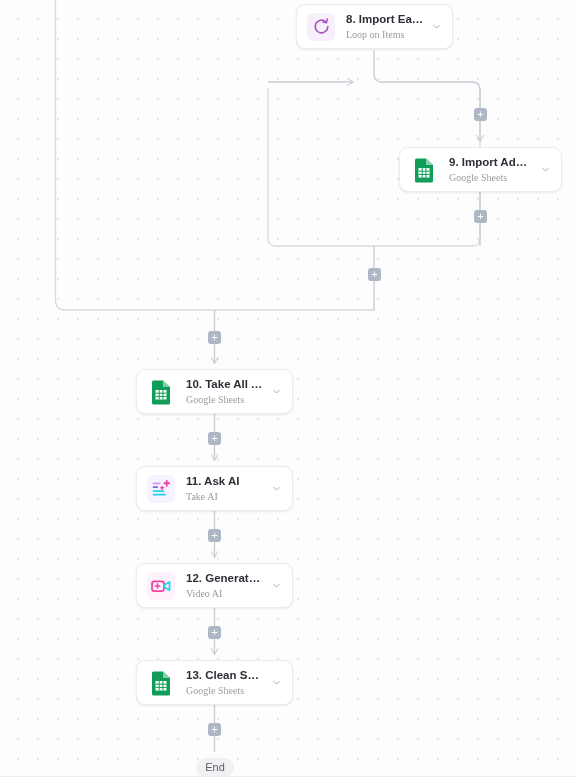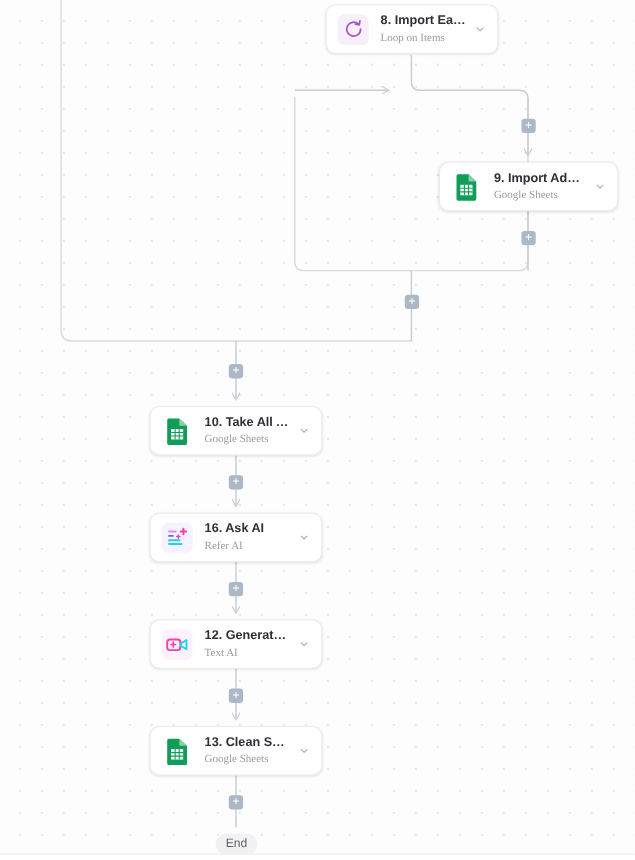--- a/index.html
+++ b/index.html
@@ -247,41 +247,41 @@
       <svg width="21" height="21" viewBox="0 0 24 24" fill="none">
         <rect x="2" y="5" width="9" height="2" rx="1" fill="#d98ff0"></rect>
         <rect x="2" y="9.5" width="6" height="2" rx="1" fill="#7c5cf5"></rect>
         <rect x="2" y="14" width="13" height="2" rx="1" fill="#22d3ee"></rect>
         <rect x="2" y="18" width="15" height="2" rx="1" fill="#22d3ee"></rect>
         <path d="M18 3.2 v5.6 M15.2 6 h5.6" stroke="#f43fa5" stroke-width="2.1" stroke-linecap="round"></path>
         <path d="M12.7 9.6 v3.2 M11.1 11.2 h3.2" stroke="#f43fa5" stroke-width="1.6" stroke-linecap="round"></path>
       </svg>
     </div>
     <div class="node-text">
-      <div class="node-title">16. Ask AI</div>
-      <div class="node-sub">Refer AI</div>
+      <div class="node-title">11. Ask AI</div>
+      <div class="node-sub">Take AI</div>
     </div>
     <div class="chev">
       <svg width="9" height="9" viewBox="0 0 12 12" fill="none">
         <path d="M2.5 4.5 L6 8 L9.5 4.5" stroke="#a8a9b0" stroke-width="1.3" stroke-linecap="round" stroke-linejoin="round"></path>
       </svg>
     </div>
   </div>
 
   <div class="node" style="left:136px; top:563px; width:157px; height:45px;">
     <div class="node-icon videoai">
       <svg width="22" height="22" viewBox="0 0 24 24" fill="none">
         <rect x="2.2" y="7" width="13" height="10.5" rx="2.6" stroke="#f43fa5" stroke-width="1.9"></rect>
         <path d="M15.5 11 L21.3 7.6 v9 L15.5 13.2 z" stroke="#22d3ee" stroke-width="1.9" stroke-linejoin="round" fill="none"></path>
         <path d="M8.2 9.6 v4.6 M5.9 11.9 h4.6" stroke="#f43fa5" stroke-width="1.7" stroke-linecap="round"></path>
       </svg>
     </div>
     <div class="node-text">
       <div class="node-title">12. Generate Video</div>
-      <div class="node-sub">Text AI</div>
+      <div class="node-sub">Video AI</div>
     </div>
     <div class="chev">
       <svg width="9" height="9" viewBox="0 0 12 12" fill="none">
         <path d="M2.5 4.5 L6 8 L9.5 4.5" stroke="#a8a9b0" stroke-width="1.3" stroke-linecap="round" stroke-linejoin="round"></path>
       </svg>
     </div>
   </div>
 
   <div class="node" style="left:136px; top:660px; width:157px; height:45px;">
     <div class="node-icon sheets">

